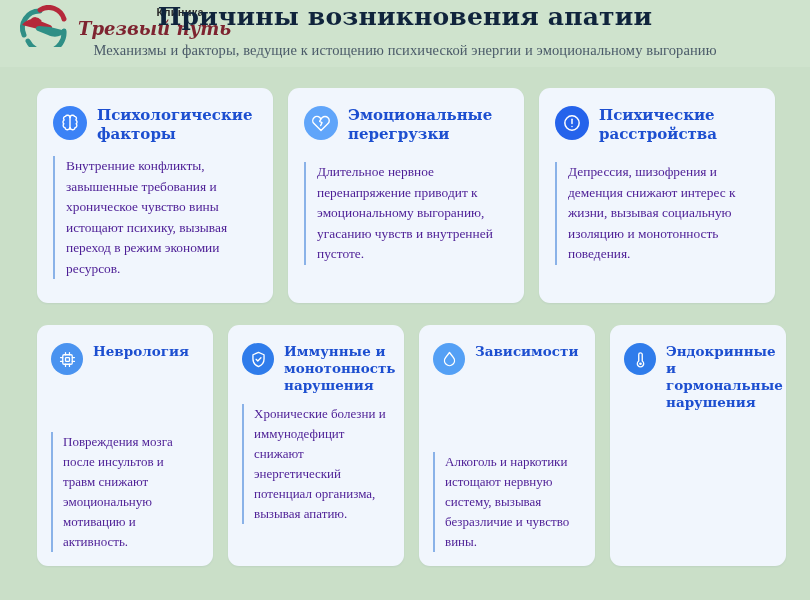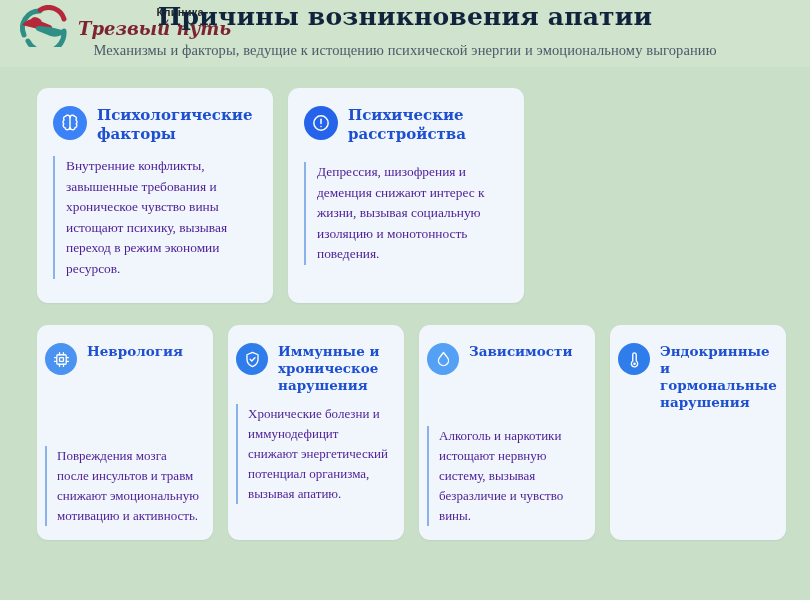--- a/index.html
+++ b/index.html
@@ -60,21 +60,21 @@
 
   .card{
     background:#f1f6fd;
     border-radius:11px;
     box-sizing:border-box;
     position:relative;
     box-shadow:0 1px 2px rgba(40,70,110,.07);
     display:flex;flex-direction:column;
   }
   .row1 .card{width:236px;height:215px;padding:17px 16px 14px 16px;}
-  .row2 .card{width:176px;height:215px;padding:17px 14px 14px 8px;}
+  .row2 .card{width:176px;height:241px;padding:17px 14px 14px 14px;}
 
   .card-head{display:flex;align-items:flex-start;gap:10px;}
   .icon-circle{
     flex:0 0 auto;
     width:34px;height:34px;border-radius:50%;
     display:flex;align-items:center;justify-content:center;
     margin-top:1px;
   }
   .row2 .icon-circle{width:32px;height:32px;}
   .icon-circle svg{display:block;}
@@ -137,20 +137,32 @@
             <path d="M12 4.5v15"></path>
             <path d="M12 5.5A3 3 0 0 0 6.5 4 2.6 2.6 0 0 0 5 8.4 2.8 2.8 0 0 0 4.6 13 2.7 2.7 0 0 0 6 17.6 2.6 2.6 0 0 0 9 20a3 3 0 0 0 3-2.3"></path>
             <path d="M12 5.5A3 3 0 0 1 17.5 4 2.6 2.6 0 0 1 19 8.4a2.8 2.8 0 0 1 .4 4.6 2.7 2.7 0 0 1-1.4 4.6A2.6 2.6 0 0 1 15 20a3 3 0 0 1-3-2.3"></path>
           </svg>
         </span>
         <div class="card-title">Психологические факторы</div>
       </div>
       <div class="card-body">Внутренние конфликты, завышенные требования и хроническое чувство вины истощают психику, вызывая переход в режим экономии ресурсов.</div>
     </div>
 
+    <div class="card">
+      <div class="card-head">
+        <span class="icon-circle" style="background:#60a5fa">
+          <svg width="20" height="20" viewBox="0 0 24 24" fill="none" stroke="#ffffff" stroke-width="1.7" stroke-linecap="round" stroke-linejoin="round">
+            <path d="M20.4 5.6a5 5 0 0 0-7.1 0L12 6.9l-1.3-1.3a5 5 0 1 0-7.1 7.1L12 21l8.4-8.3a5 5 0 0 0 0-7.1z"></path>
+            <path d="M12 7l-1.6 3.1 2.8 1.5L11.6 15"></path>
+          </svg>
+        </span>
+        <div class="card-title">Эмоциональные перегрузки</div>
+      </div>
+      <div class="card-body">Длительное нервное перенапряжение приводит к эмоциональному выгоранию, угасанию чувств и внутренней пустоте.</div>
+    </div>
 
     <div class="card">
       <div class="card-head">
         <span class="icon-circle" style="background:#2563eb">
           <svg width="20" height="20" viewBox="0 0 24 24" fill="none" stroke="#ffffff" stroke-width="1.8" stroke-linecap="round" stroke-linejoin="round">
             <circle cx="12" cy="12" r="8.6"></circle>
             <path d="M12 7.6v5.1"></path>
             <path d="M12 16.2v.05"></path>
           </svg>
         </span>
@@ -179,21 +191,21 @@
     </div>
 
     <div class="card">
       <div class="card-head">
         <span class="icon-circle" style="background:#2f7ceb">
           <svg width="19" height="19" viewBox="0 0 24 24" fill="none" stroke="#ffffff" stroke-width="1.7" stroke-linecap="round" stroke-linejoin="round">
             <path d="M12 3l7 3v5.4c0 4.3-2.9 7.9-7 9.6-4.1-1.7-7-5.3-7-9.6V6z"></path>
             <path d="M9 11.8l2.1 2.1 4-4.2"></path>
           </svg>
         </span>
-        <div class="card-title">Иммунные и хроническое нарушения</div>
+        <div class="card-title">Иммунные и монотонность нарушения</div>
       </div>
       <div class="card-body">Хронические болезни и иммунодефицит снижают энергетический потенциал организма, вызывая апатию.</div>
     </div>
 
     <div class="card">
       <div class="card-head">
         <span class="icon-circle" style="background:#54a0f5">
           <svg width="19" height="19" viewBox="0 0 24 24" fill="none" stroke="#ffffff" stroke-width="1.7" stroke-linecap="round" stroke-linejoin="round">
             <path d="M12 3.2l5 6.4a6.3 6.3 0 1 1-10 0z"></path>
           </svg>

